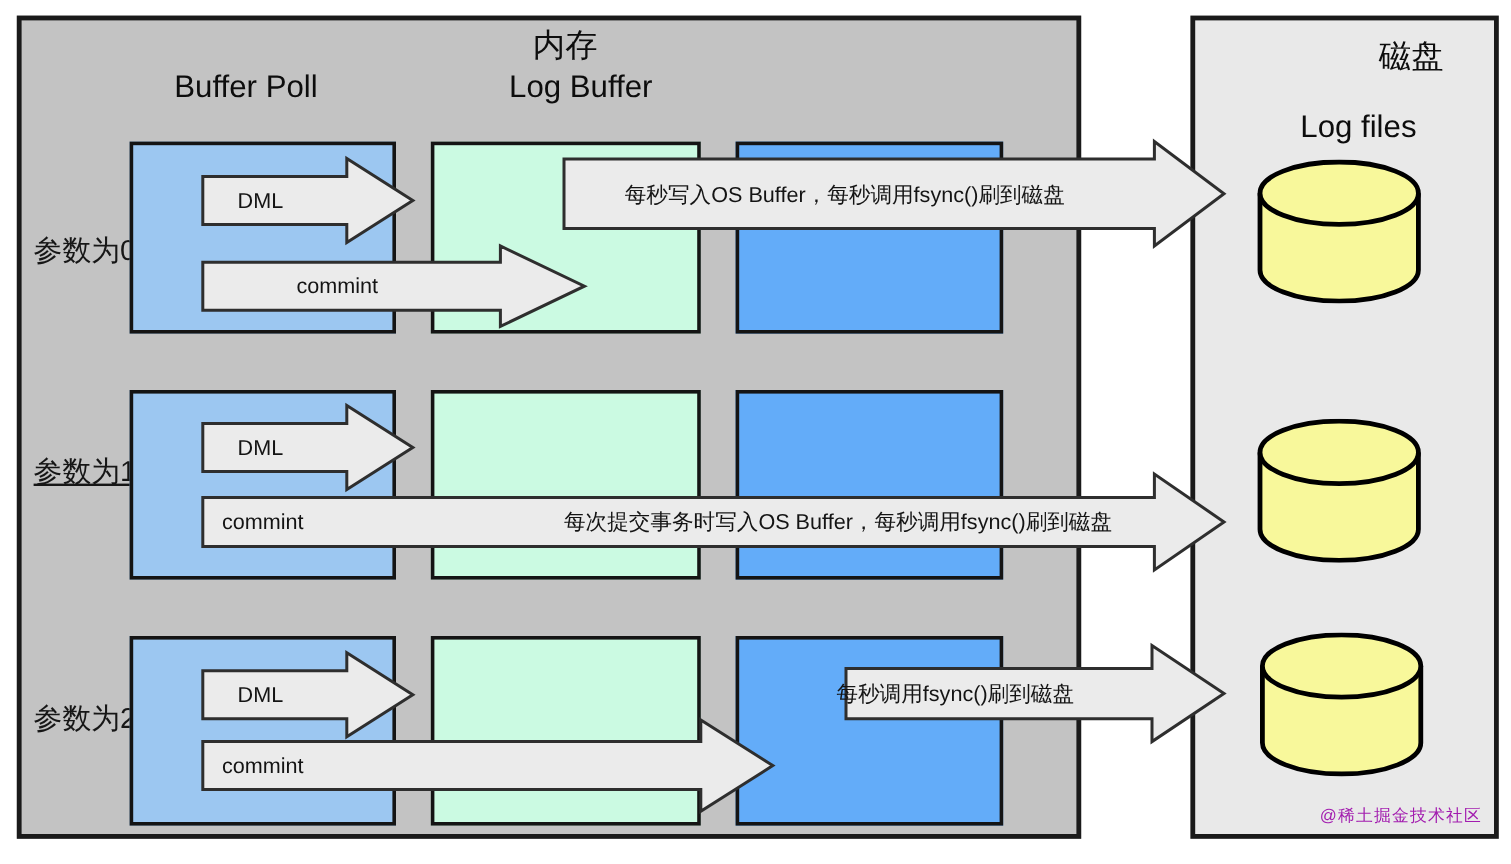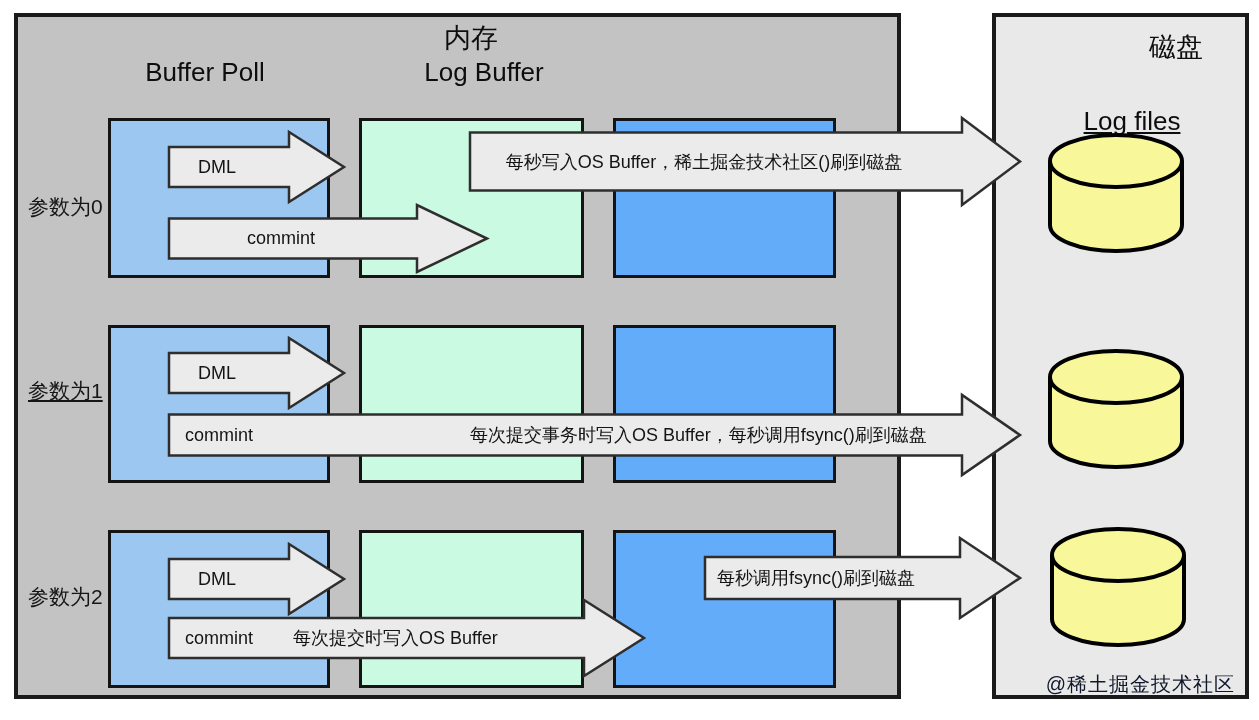--- a/index.html
+++ b/index.html
@@ -11,56 +11,56 @@
     color:#111;
   }
   .panel { position:absolute; border:4px solid #1a1a1a; }
   #memory-panel { left:14px; top:13px; width:887px; height:686px; background:#c3c3c3; }
   #disk-panel   { left:992px; top:13px; width:257px; height:686px; background:#e9e9e9; }
 
   .hdr { position:absolute; text-align:center; white-space:nowrap; color:#0d0d0d; }
   .hdr-cn   { font-size:27px; }
   .hdr-lat  { font-size:26px; }
 
-  .row-label { position:absolute; font-size:21px; color:#161616; white-space:nowrap; }
+  .row-label { position:absolute; font-size:24px; color:#161616; white-space:nowrap; }
 
   .box { position:absolute; border:3px solid #141414; z-index:1; }
   .bp  { background:#9cc7f1; }
   .lb  { background:#cbfae2; }
   .os  { background:#63acf9; }
 
   .arrow { position:absolute; z-index:2;padding-left:12px; }
   .arrow svg { display:block; overflow:visible; }
   .arrow polygon { fill:#ebebeb; stroke:#2e2e2e; stroke-width:2.5px; }
   .alabel {
     position:absolute; display:flex; align-items:center; justify-content:center;
     font-size:18px; color:#141414; white-space:nowrap; z-index:3;
   }
   .alabel.left { justify-content:flex-start; }
 
   .cyl { position:absolute; z-index:2; }
 
   #watermark {
-    position:absolute; right:24px; top:671px; font-size:20px;
-    color:#0f172a; z-index:4; letter-spacing:1px;
+    position:absolute; right:24px; top:671px; font-size:14px;
+    color:#a21caf; z-index:4; letter-spacing:1px;
   }
 </style>
 </head>
 <body>
 
 <div id="canvas">
 
   <div class="panel" id="memory-panel"></div>
   <div class="panel" id="disk-panel"></div>
 
   <div class="hdr hdr-lat" style="left:105px; top:57px; width:200px;">Buffer Poll</div>
   <div class="hdr hdr-cn" style="left:371px; top:20px; width:200px;">内存</div>
   <div class="hdr hdr-lat" style="left:384px; top:57px; width:200px;">Log Buffer</div>
   <div class="hdr hdr-cn" style="left:1076px; top:29px; width:200px;">磁盘</div>
-  <div class="hdr hdr-lat" style="left:1022px; top:106px; width:220px;text-decoration:underline;">Log files</div>
+  <div class="hdr hdr-lat" style="left:1022px; top:90px; width:220px;">Log files</div>
 
   <div class="row-label" style="left:28px; top:193px;">参数为0</div>
   <div class="row-label" style="left:28px; top:377px;text-decoration:underline;">参数为1</div>
   <div class="row-label" style="left:28px; top:583px;">参数为2</div>
 
   <div class="box bp" style="left:108px; top:118px; width:222px; height:160px;"></div>
   <div class="box lb" style="left:359px; top:118px; width:225px; height:160px;"></div>
   <div class="box os" style="left:613px; top:118px; width:223px; height:160px;"></div>
 
   <div class="box bp" style="left:108px; top:325px; width:222px; height:158px;"></div>
@@ -82,21 +82,21 @@
     <svg width="318" height="67" viewBox="0 0 318 67">
       <polygon points="0,13.5 248,13.5 248,0 318,33.5 248,67 248,53.5 0,53.5"></polygon>
     </svg>
     <div class="alabel" style="left:0; top:13.5px; width:248px; height:40px;">commint</div>
   </div>
 
   <div class="arrow" style="left:458px; top:118px;">
     <svg width="550" height="87" viewBox="0 0 550 87">
       <polygon points="0,14.5 492,14.5 492,0 550,43.5 492,87 492,72.5 0,72.5"></polygon>
     </svg>
-    <div class="alabel" style="left:0; top:14.5px; width:492px; height:58px;">每秒写入OS Buffer，稀土掘金技术社区()刷到磁盘</div>
+    <div class="alabel" style="left:0; top:14.5px; width:492px; height:58px;">每秒写入OS Buffer，每秒调用fsync()刷到磁盘</div>
   </div>
 
   <div class="arrow" style="left:157px; top:338px;">
     <svg width="175" height="70" viewBox="0 0 175 70">
       <polygon points="0,15 120,15 120,0 175,35 120,70 120,55 0,55"></polygon>
     </svg>
     <div class="alabel" style="left:0; top:15px; width:120px; height:40px;">DML</div>
   </div>
 
   <div class="arrow" style="left:157px; top:395px;">
@@ -112,28 +112,27 @@
       <polygon points="0,15 120,15 120,0 175,35 120,70 120,55 0,55"></polygon>
     </svg>
     <div class="alabel" style="left:0; top:15px; width:120px; height:40px;">DML</div>
   </div>
 
   <div class="arrow" style="left:157px; top:600px;">
     <svg width="475" height="76" viewBox="0 0 475 76">
       <polygon points="0,18 415,18 415,0 475,38 415,76 415,58 0,58"></polygon>
     </svg>
     <div class="alabel left" style="left:28px; top:18px; width:110px; height:40px;">commint</div>
-    <div class="alabel left" style="left:136px; top:18px; width:270px; height:40px;">每次提交时写入OS Buffer</div>
   </div>
 
   <div class="arrow" style="left:693px; top:538px;">
     <svg width="315" height="80" viewBox="0 0 315 80">
       <polygon points="0,19 255,19 255,0 315,40 255,80 255,61 0,61"></polygon>
     </svg>
-    <div class="alabel left" style="left:4px; top:19px; width:250px; height:42px;margin-left:20px;">每秒调用fsync()刷到磁盘</div>
+    <div class="alabel left" style="left:4px; top:19px; width:250px; height:42px;">每秒调用fsync()刷到磁盘</div>
   </div>
 
   <div class="cyl" style="left:1046px; top:133px;">
     <svg width="140" height="120" viewBox="0 0 140 120">
       <path d="M4,28 v64 a66,26 0 0,0 132,0 v-64" fill="#f8f89b" stroke="#000" stroke-width="4"></path>
       <ellipse cx="70" cy="28" rx="66" ry="26" fill="#f8f89b" stroke="#000" stroke-width="4"></ellipse>
     </svg>
   </div>
   <div class="cyl" style="left:1046px; top:349px;">
     <svg width="140" height="120" viewBox="0 0 140 120">

